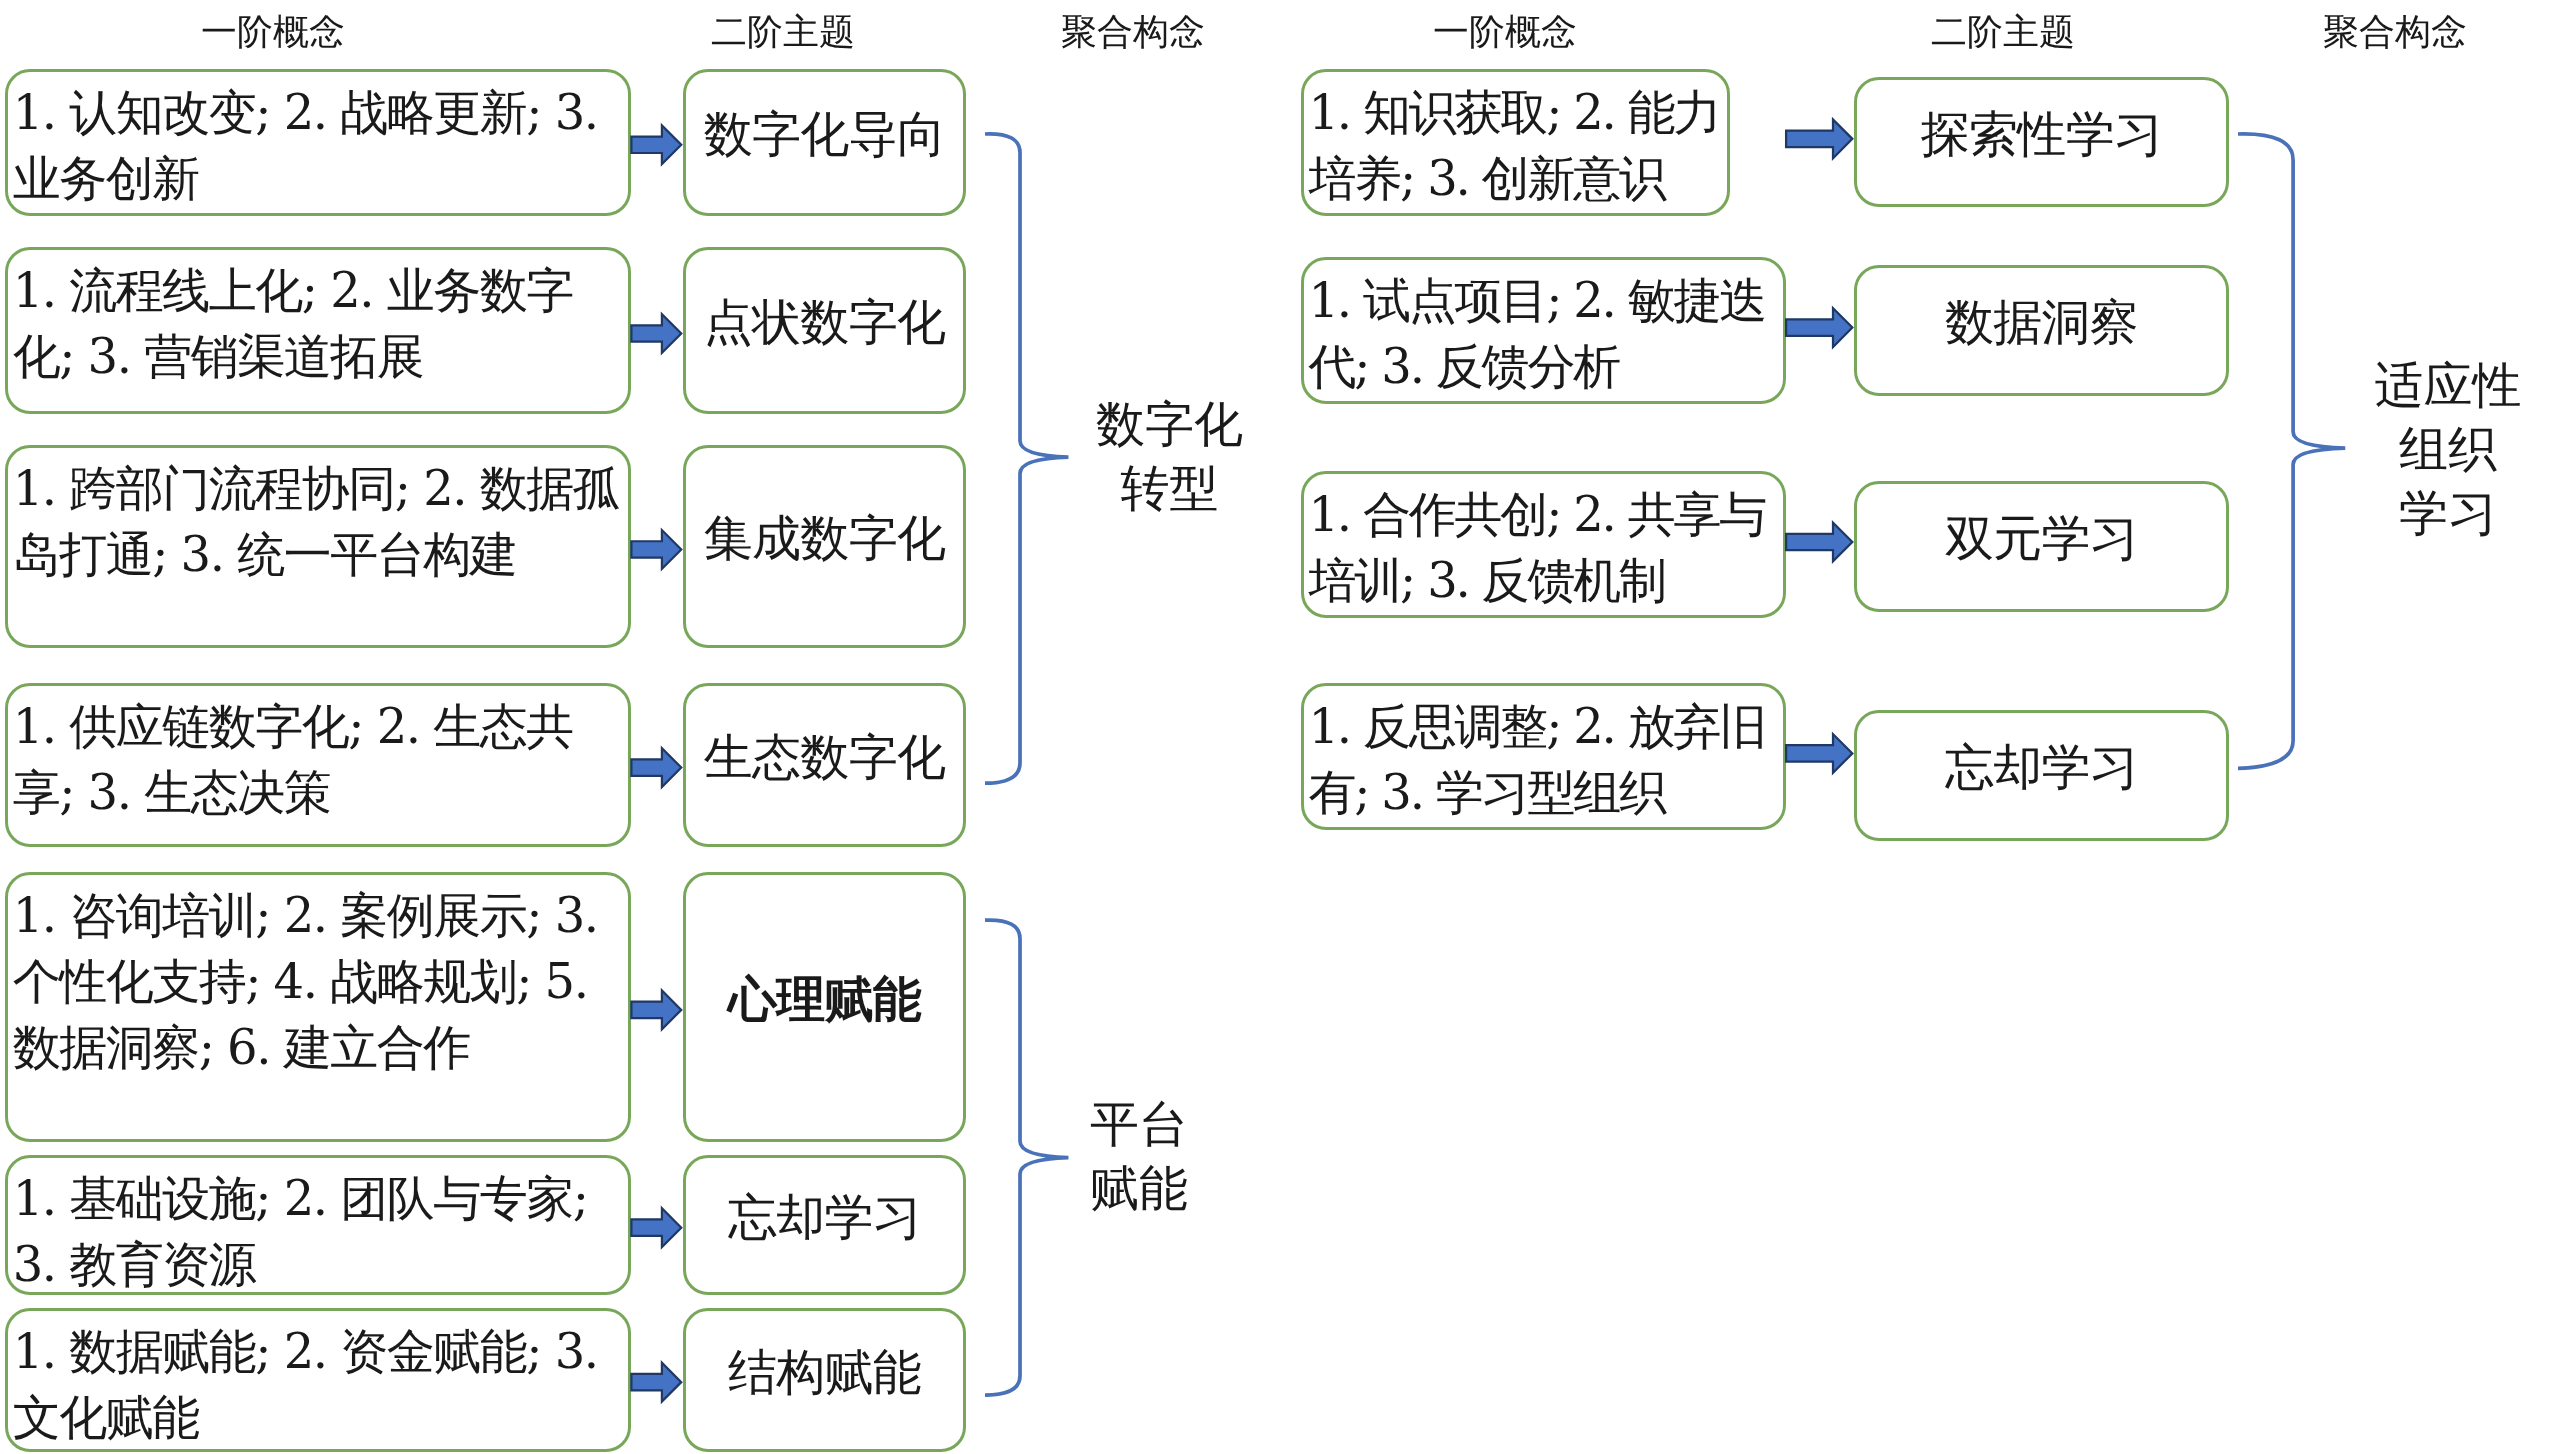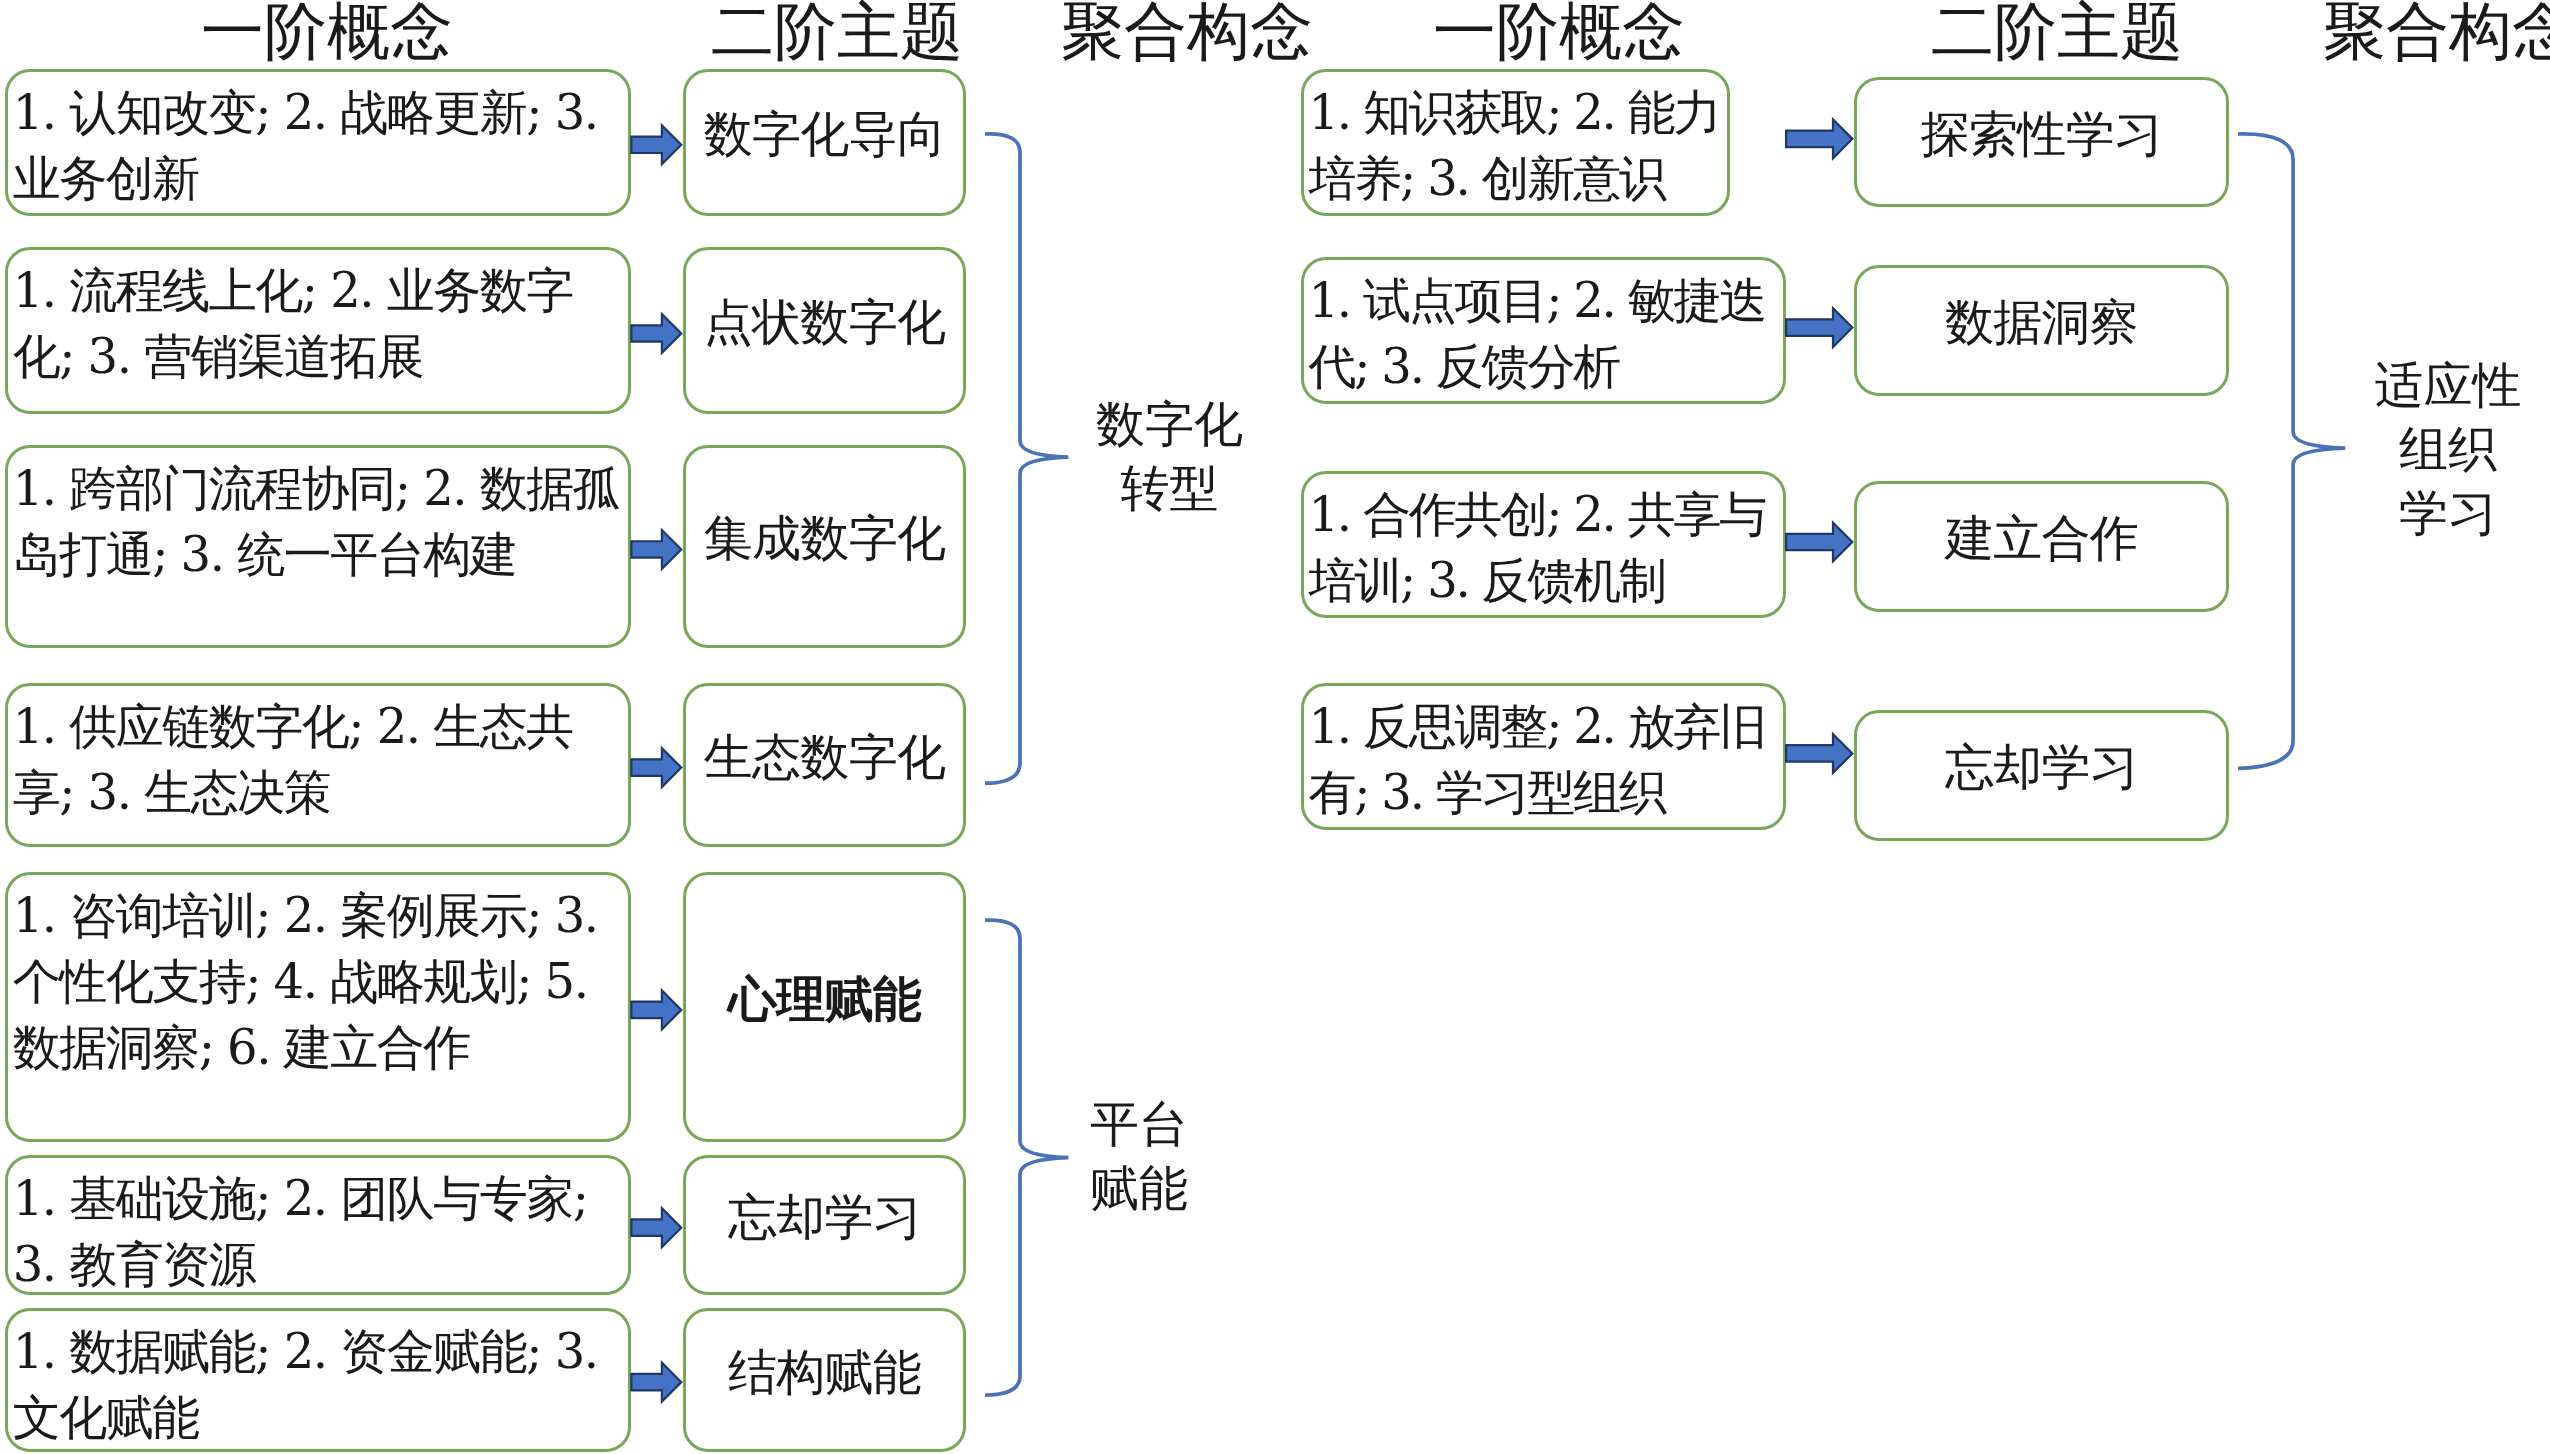--- a/index.html
+++ b/index.html
@@ -1,18 +1,18 @@
 <!DOCTYPE html>
 <html style="font-size:12px"><head>
 <meta charset="utf-8">
 <style>
   html, body { margin:0; padding:0; background:#ffffff; }
   body { width:2550px; height:1454px; position:relative; overflow:hidden;
          font-family:"DejaVu Serif","Liberation Serif",serif; color:#1a1a1a; }
-  .hdr { position:absolute; font-size:63px; line-height:60px; white-space:nowrap; text-align:center; }
+  .hdr { position:absolute; font-size:36px; line-height:60px; white-space:nowrap; text-align:center; }
   .box { position:absolute; box-sizing:border-box; border:3.7px solid #78a75a; border-radius:25px;
          background:#fff; }
   .concept { font-size:48px; line-height:66px; padding:7.4px 4.5px 0 4.5px; text-align:left;
              letter-spacing:-1.5px; }
   .concept.r { letter-spacing:-2.2px; }
   .theme { display:flex; align-items:center; justify-content:center; font-size:49px;
            white-space:nowrap; letter-spacing:-0.7px; }
   .theme span { display:block; margin-top:-15px; }
   .label { position:absolute; font-size:49px; line-height:64px; text-align:center; white-space:pre-line; }
   svg.braces { position:absolute; left:0; top:0; }
@@ -62,21 +62,21 @@
 <div class="box concept r" style="left:1301px;top:471px;width:485px;height:147px;">1. 合作共创; 2. 共享与培训; 3. 反馈机制</div>
 <div class="box concept r" style="left:1301px;top:683px;width:485px;height:147px;">1. 反思调整; 2. 放弃旧有; 3. 学习型组织</div>
 
 <div class="box theme" style="left:1854px;top:77px;width:375px;height:130px;">
     <span>探索性学习</span>
   </div>
 <div class="box theme" style="left:1854px;top:265px;width:375px;height:131px;">
     <span>数据洞察</span>
   </div>
 <div class="box theme" style="left:1854px;top:481px;width:375px;height:131px;">
-    <span>建立合作</span>
+    <span>双元学习</span>
   </div>
 <div class="box theme" style="left:1854px;top:690px;width:375px;height:131px;margin-top:20px;">
     <span>忘却学习</span>
   </div>
 
 <div class="label" style="left:1080px;top:393px;width:179px;">数字化
 转型</div>
 <div class="label" style="left:1061px;top:1093px;width:156px;">平台
 赋能</div>
 <div class="label" style="left:2357px;top:354px;width:182px;">适应性

